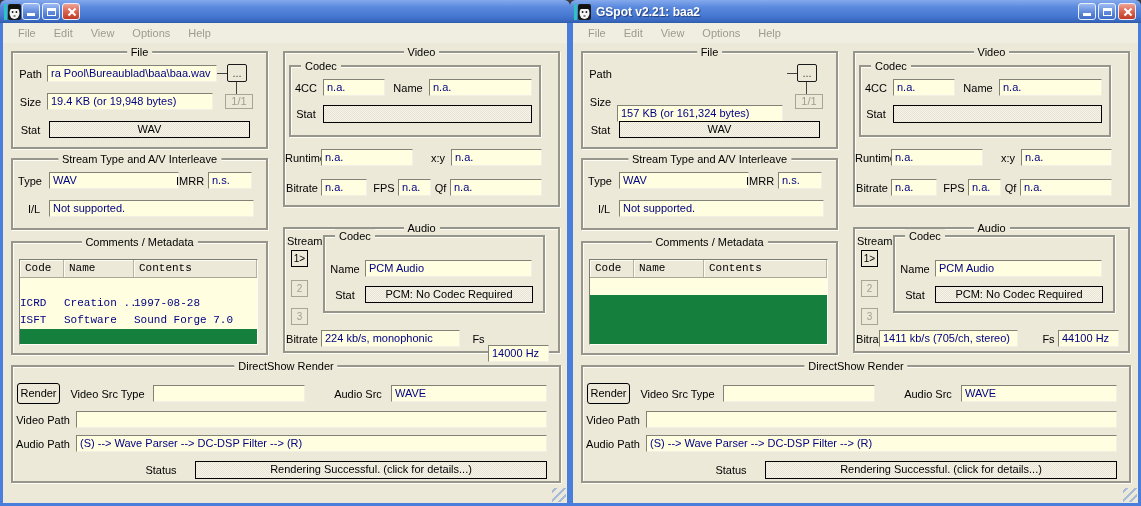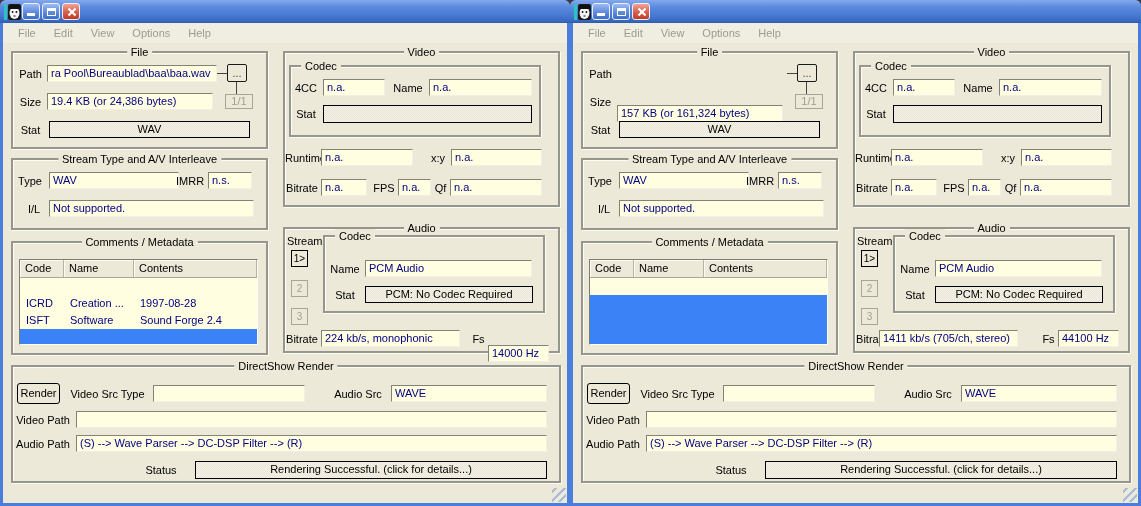--- a/index.html
+++ b/index.html
@@ -52,26 +52,26 @@
     color:#444; text-align:center; line-height:12px; font-size:11px; font-family:inherit; }
   .pages { position:absolute; border:1px solid #a7a594; color:#a19f8d; text-align:center; line-height:12px; }
   .linh { position:absolute; border-top:1px solid #444; }
   .linv { position:absolute; border-left:1px solid #444; }
   .sbtn { position:absolute; width:17px; height:17px; border:1px solid #000; background:#ece9d8;
     text-align:center; line-height:14px; font-size:10px; color:#000; font-family:inherit; }
   .sbtn.dis { border-color:#a7a594; color:#a19f8d; }
   .renderbtn { position:absolute; border:1px solid #000; border-radius:3px; background:#ece9d8;
     text-align:center; line-height:17px; font-size:11px; color:#000; font-family:inherit; }
 
-  .tbl { position:absolute; background:#3b82f6; border:1px solid; border-color:#7c7c70 #fdfdf6 #fdfdf6 #7c7c70; overflow:hidden; }
+  .tbl { position:absolute; background:#15803d; border:1px solid; border-color:#7c7c70 #fdfdf6 #fdfdf6 #7c7c70; overflow:hidden;font-family:Liberation Mono, monospace; }
   .thead { display:flex; height:18px; background:#ece9d8; border-bottom:1px solid #aaa796; }
   .th { padding:2px 5px; border-right:1px solid #b6b3a2; box-shadow:inset 1px 1px 0 #fdfdf6;
     color:#000; line-height:13px; white-space:nowrap; overflow:hidden; }
   .trow { display:flex; height:17px; background:#fffee1; color:#000082; }
-  .td { padding:1px 6px; line-height:14px; white-space:nowrap; overflow:hidden; }
+  .td { padding:1px 0; line-height:14px; white-space:nowrap; overflow:hidden; }
   .c0 { width:44px; flex:0 0 auto; } .c1 { width:70px; flex:0 0 auto; } .c2 { flex:1; }
 
   .grip { position:absolute; right:1px; bottom:1px; width:14px; height:14px;
     background:repeating-linear-gradient(135deg, transparent 0 2px, #a9bbda 2px 4px, transparent 4px 6px); }
 </style>
 </head>
 <body>
 
 <div id="stage">
 
@@ -110,21 +110,21 @@
       </div>
       <div class="client">
 
         <div class="grp" style="left:8px;top:8px;width:257px;height:98px">
           <span class="lg">File</span>
           <span class="lbl r" style="left:4px;top:13px;width:27px">Path</span>
           <div class="fld" style="left:34px;top:12px;width:170px">ra Pool\Bureaublad\baa\baa.wav</div>
           <div class="linh" style="left:204px;top:20px;width:10px"></div>
           <button class="browse" style="left:214px;top:11px;width:20px;height:18px">...</button>
           <span class="lbl r" style="left:4px;top:41px;width:27px">Size</span>
-          <div class="fld" style="left:34px;top:40px;width:166px">19.4 KB (or 24,386 bytes)</div>
+          <div class="fld" style="left:34px;top:40px;width:166px">19.4 KB (or 19,948 bytes)</div>
           <div class="linv" style="left:223px;top:29px;height:12px"></div>
           <div class="pages" style="left:212px;top:41px;width:28px;height:15px">1/1</div>
           <span class="lbl r" style="left:4px;top:69px;width:27px">Stat</span>
           <div class="stat hatch" style="left:36px;top:68px;width:201px">WAV</div>
         </div>
 
         <div class="grp" style="left:8px;top:115px;width:257px;height:72px">
           <span class="lg">Stream Type and A/V Interleave</span>
           <span class="lbl r" style="left:2px;top:13px;width:30px">Type</span>
           <div class="fld" style="left:36px;top:12px;width:130px">WAV</div>
@@ -149,21 +149,21 @@
                 <span class="td c2"></span>
               </div>
             <div class="trow">
                 <span class="td c0">ICRD</span>
                 <span class="td c1">Creation ...</span>
                 <span class="td c2">1997-08-28</span>
               </div>
                 <div class="trow">
                 <span class="td c0">ISFT</span>
                 <span class="td c1">Software</span>
-                <span class="td c2">Sound Forge 2.4</span>
+                <span class="td c2">Sound Forge 7.0</span>
               </div>
               </div>
           </div>
         </div>
 
         <div class="grp" style="left:280px;top:8px;width:277px;height:156px">
           <span class="lg">Video</span>
           <div class="grp" style="left:4px;top:12px;width:252px;height:72px">
             <span class="lg-left">Codec</span>
             <span class="lbl r" style="left:2px;top:13px;width:26px">4CC</span>
@@ -230,20 +230,21 @@
         <svg width="18" height="16" viewBox="0 0 18 16">
             <rect x="0" y="0" width="3" height="16" fill="#2cc4c0"></rect>
             <rect x="4" y="0" width="13" height="16" rx="2" fill="#1b1b1b"></rect>
             <ellipse cx="10.5" cy="9" rx="5" ry="6" fill="#f4f4f4"></ellipse>
             <rect x="5" y="1" width="11" height="4" rx="2" fill="#111"></rect>
             <circle cx="8.6" cy="8" r="0.9" fill="#111"></circle>
             <circle cx="12.4" cy="8" r="0.9" fill="#111"></circle>
             <rect x="9.5" y="11.5" width="2" height="1" fill="#111"></rect>
           </svg>
       </span>
+      <span class="title">GSpot v2.21: baa2</span>
       <span class="winbtns">
         <span class="wbtn">
             <i class="g-min"></i>
           </span>
         <span class="wbtn">
             <i class="g-max"></i>
           </span>
         <span class="wbtn close">
             <i class="g-x"></i>
           </span>

